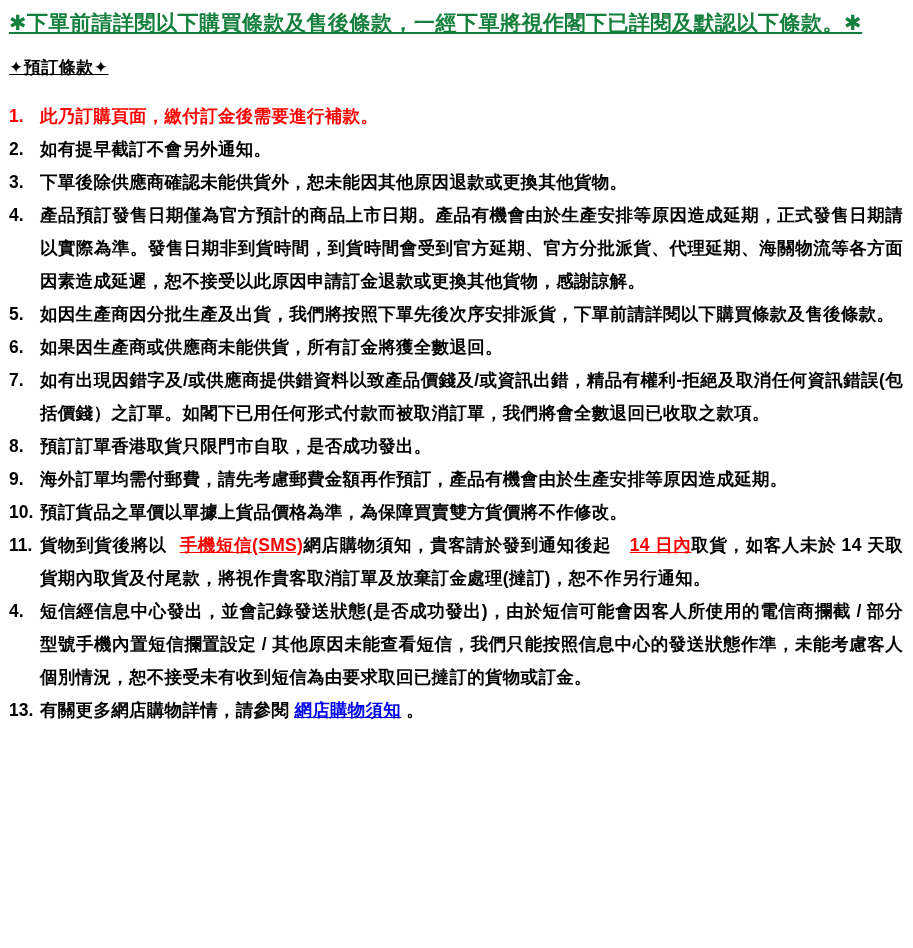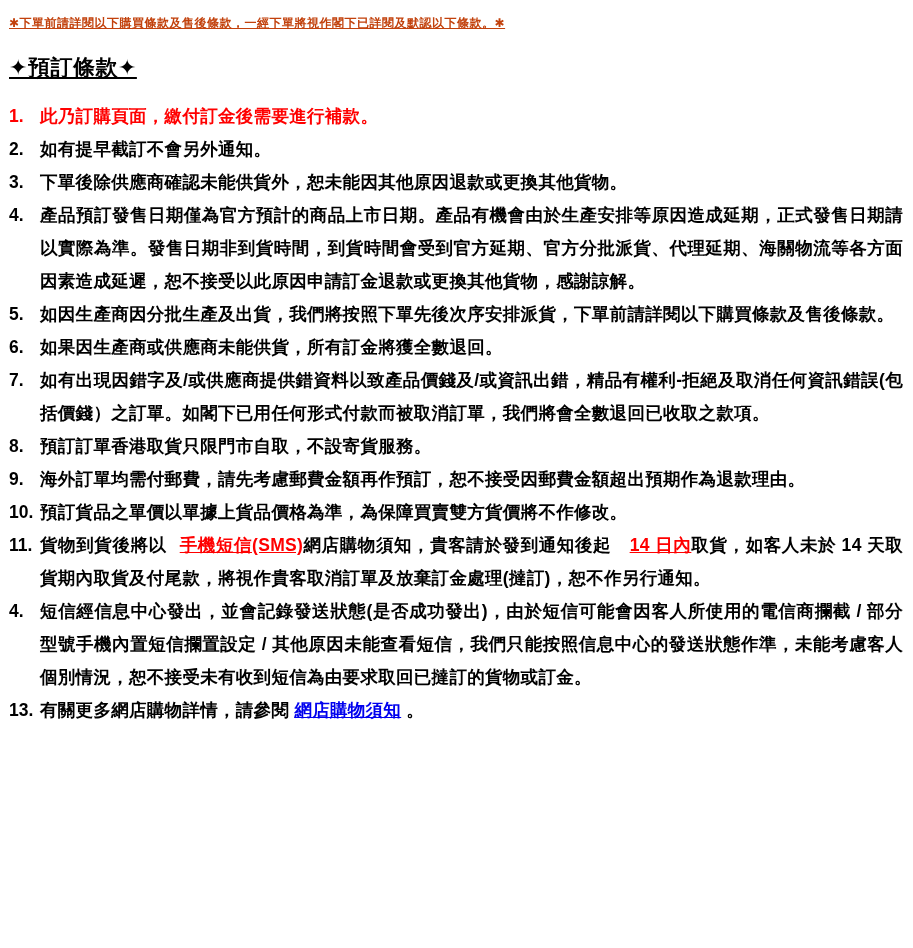--- a/index.html
+++ b/index.html
@@ -10,30 +10,30 @@
   body {
     width: 913px;
     min-height: 948px;
     font-family: "Liberation Sans", "DejaVu Sans", sans-serif;
     font-weight: bold;
     color: #000000;
     box-sizing: border-box;
     padding: 10px 10px 10px 9px;
   }
   .title {
-    color: #c2410c;
-    font-size: 12px;
+    color: #15803d;
+    font-size: 21px;
     line-height: 26px;
     text-decoration: underline;
     margin-bottom: 20px;
     letter-spacing: 0.5px;
   }
   .section-header {
     color: #000000;
-    font-size: 22px;
+    font-size: 17px;
     line-height: 24px;
     text-decoration: underline;
     margin-bottom: 20px;
     letter-spacing: 0.5px;
   }
   ol.terms {
     list-style: none;
     margin: 0;
     padding: 0;
   }
@@ -93,25 +93,25 @@
       <li class="term">
         <span class="num">6.</span>
         <span class="body"><span class="">如果因生產商或供應商未能供貨，所有訂金將獲全數退回。</span></span>
       </li>
       <li class="term">
         <span class="num">7.</span>
         <span class="body"><span class="">如有出現因錯字及/或供應商提供錯資料以致產品價錢及/或資訊出錯，精品有權利-拒絕及取消任何資訊錯誤(包括價錢）之訂單。如閣下已用任何形式付款而被取消訂單，我們將會全數退回已收取之款項。</span></span>
       </li>
       <li class="term">
         <span class="num">8.</span>
-        <span class="body"><span class="">預訂訂單香港取貨只限門市自取，不設寄貨服務。</span></span>
+        <span class="body"><span class="">預訂訂單香港取貨只限門市自取，是否成功發出。</span></span>
       </li>
       <li class="term">
         <span class="num">9.</span>
-        <span class="body"><span class="">海外訂單均需付郵費，請先考慮郵費金額再作預訂，恕不接受因郵費金額超出預期作為退款理由。</span></span>
+        <span class="body"><span class="">海外訂單均需付郵費，請先考慮郵費金額再作預訂，產品有機會由於生產安排等原因造成延期。</span></span>
       </li>
       <li class="term">
         <span class="num">10.</span>
         <span class="body"><span class="">預訂貨品之單價以單據上貨品價格為準，為保障買賣雙方貨價將不作修改。</span></span>
       </li>
       <li class="term">
         <span class="num">11.</span>
         <span class="body"><span class="">貨物到貨後將以</span><span class="red underline">手機短信(SMS)</span><span class="">網店購物須知，貴客請於發到通知後起 </span><span class="red underline">14 日內</span><span class="">取貨，如客人未於 14 天取貨期內取貨及付尾款，將視作貴客取消訂單及放棄訂金處理(撻訂)，恕不作另行通知。</span></span>
       </li>
       <li class="term">

